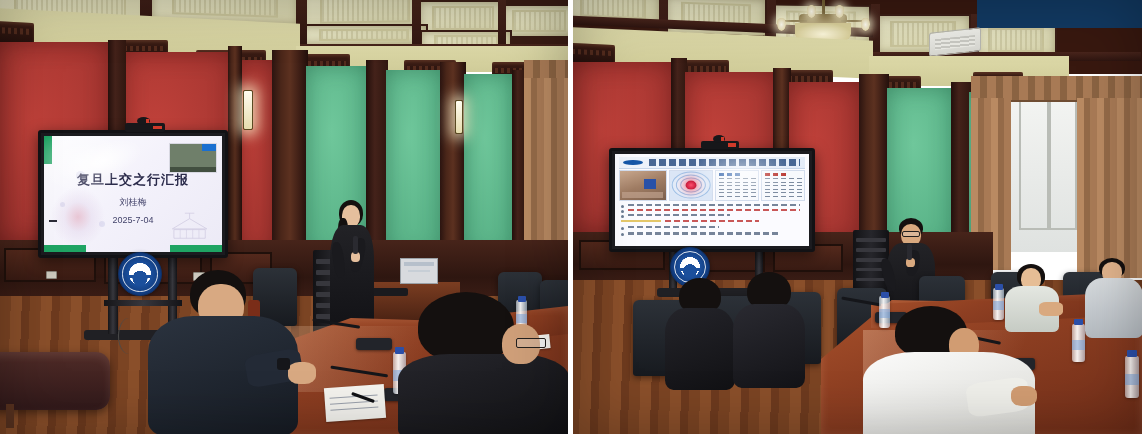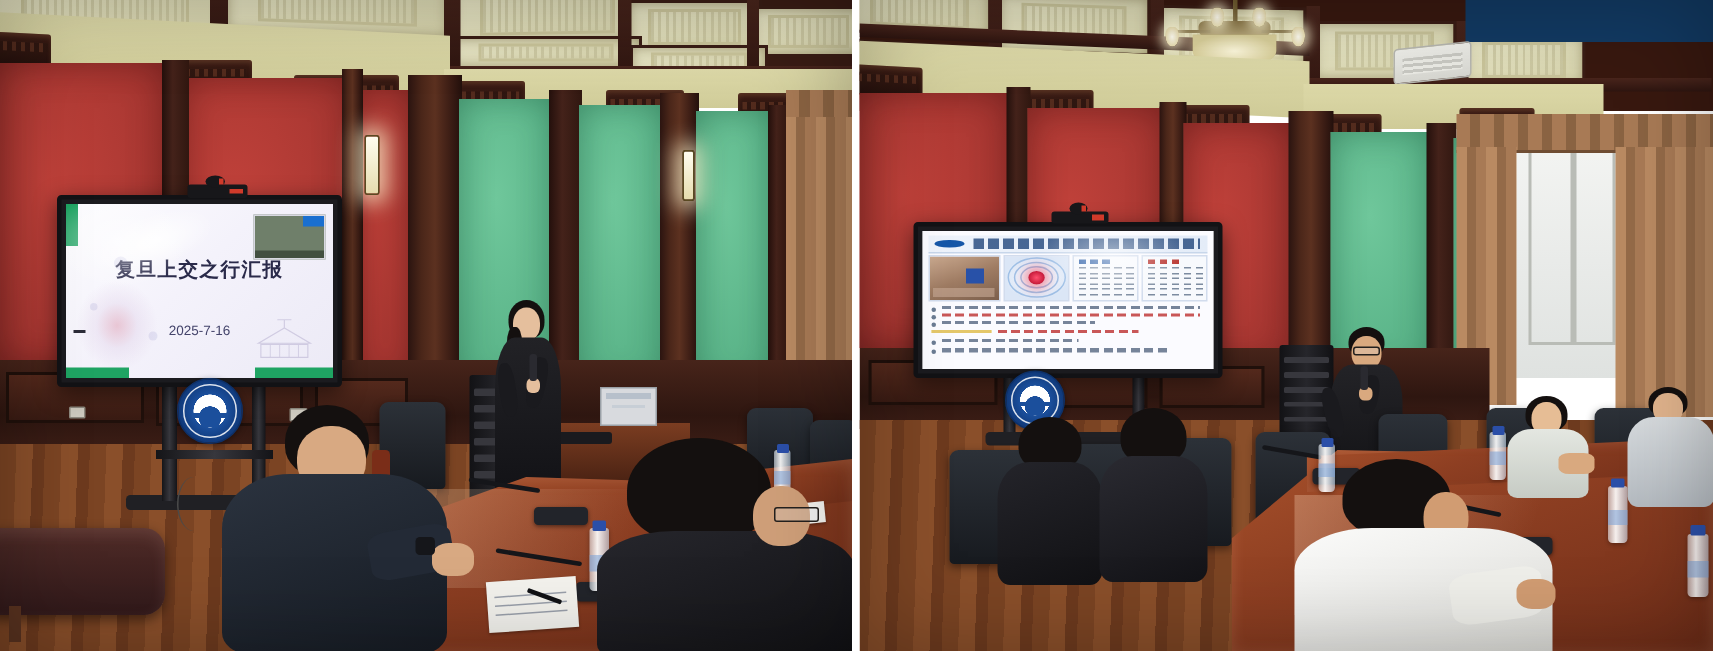--- a/index.html
+++ b/index.html
@@ -243,21 +243,22 @@
           <div class="deco-dot" style="left:31%;top:73%;width:6px;height:6px;"></div>
           <div class="deco-dot" style="left:9%;top:57%;width:5px;height:5px;"></div>
           <svg class="deco-bldg" viewBox="0 0 100 90">
             <path d="M10 86 H90 V64 H10 Z" fill="none" stroke="#8b7fb0" stroke-width="2"></path>
             <path d="M6 62 H94 L50 36 Z" fill="none" stroke="#8b7fb0" stroke-width="2"></path>
             <path d="M50 36 V22 M38 22 H62" fill="none" stroke="#8b7fb0" stroke-width="2"></path>
             <path d="M26 64 V86 M42 64 V86 M58 64 V86 M74 64 V86" stroke="#8b7fb0" stroke-width="1.5"></path>
           </svg>
           <div class="tag"></div>
           <div class="s-title" style="font-size:13px;">复旦上交之行汇报</div>
-          <div class="s-date" style="font-size:9px;">2025-7-16</div>
+          <div class="s-name" style="font-size:9px;">刘桂梅</div>
+          <div class="s-date" style="font-size:9px;">2025-7-04</div>
           <div class="pip" style="right:3%;top:6%;width:27%;height:26%;">
             <div class="pip-badge"></div>
             <div class="pip-strip"></div>
           </div>
           <div class="glare" style="left:-8%;top:-6%;width:55%;height:55%;"></div>
         </div>
       </div>
     </div>
     <div class="tv-cam" style="left:125px;top:123px;width:40px;height:9px;"></div>
     <div class="tv-cam" style="left:137px;top:117px;width:13px;height:8px;border-radius:50%;"></div>

